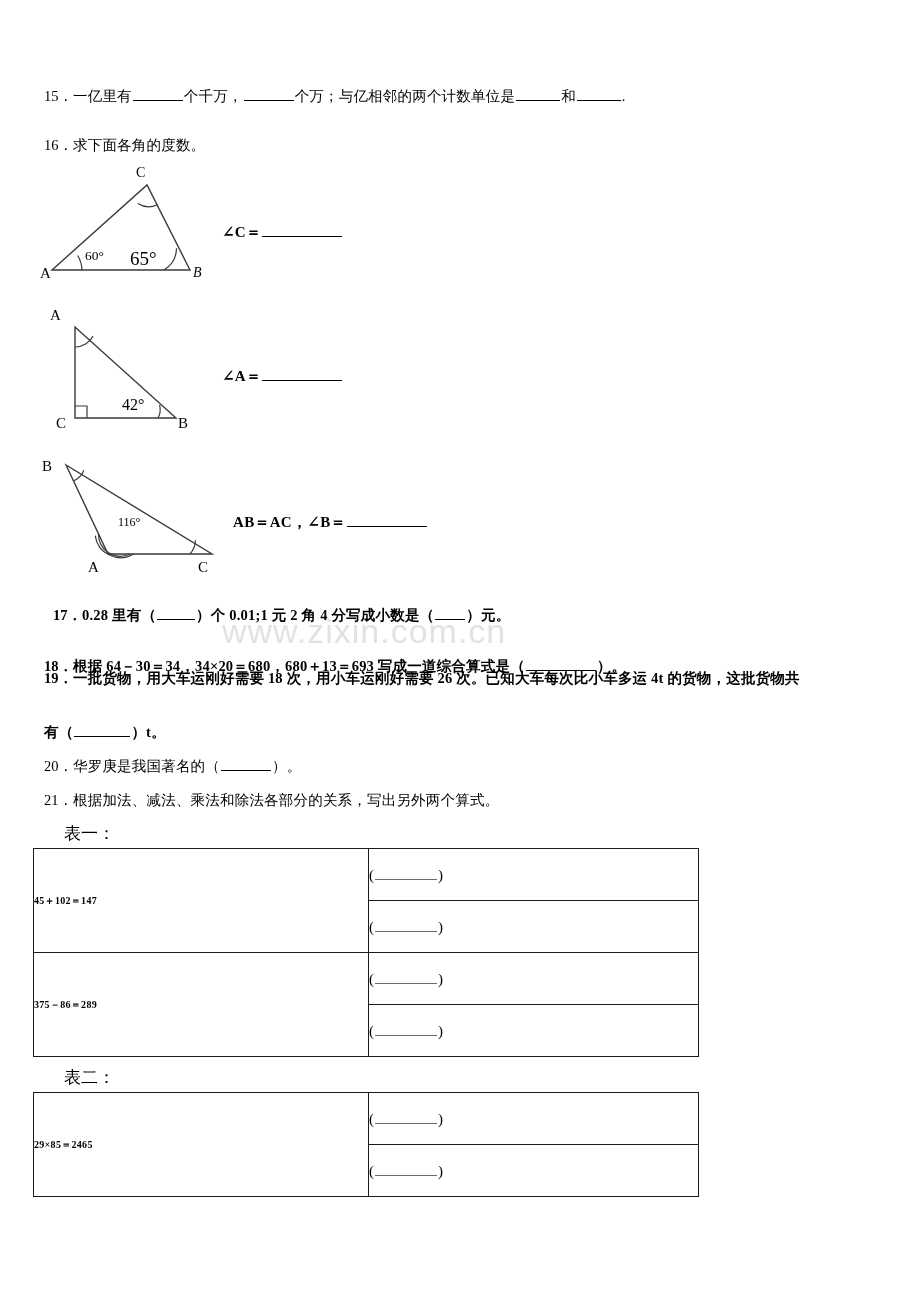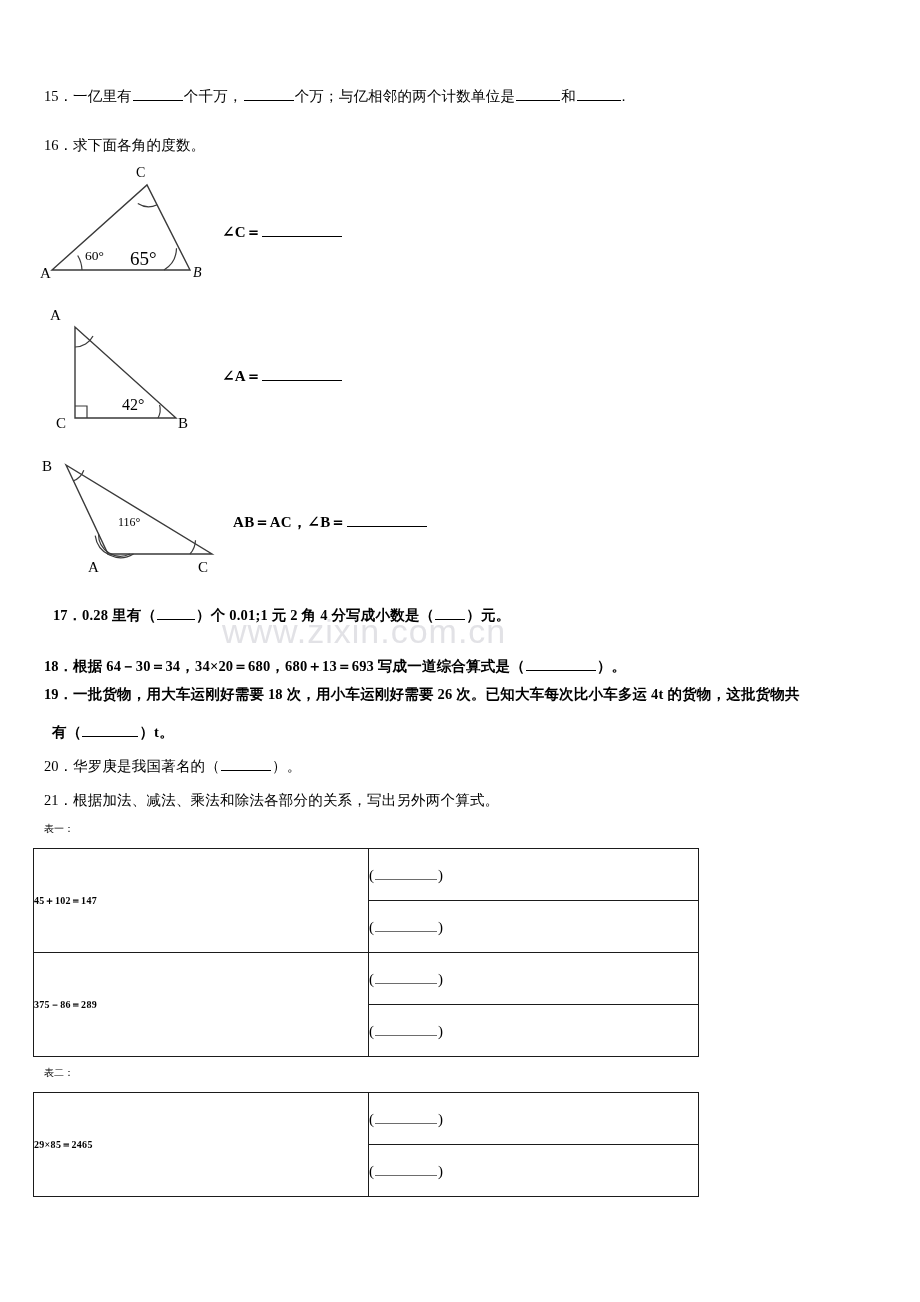--- a/index.html
+++ b/index.html
@@ -78,21 +78,22 @@
     font-size: 15px;
     font-weight: bold;
     white-space: nowrap;
     letter-spacing: 0.3px;
   }
   .ansline .blank { border-bottom: 1.4px solid #000; }
 
   
   .tbl-cap {
     position: absolute;
-    font-size: 10px;
+    font-size: 17px;
+    margin-left: 20px;
   }
   table.grid {
     position: absolute;
     border-collapse: collapse;
     table-layout: fixed;
     background: #fff;
   }
   table.grid td {
     border: 1.4px solid #1b1b1b;
     padding: 0;
@@ -202,24 +203,24 @@
     </div>
 
     <div class="q bold" style="left:53px; top:605px;">
       <span class="num">17．</span><span>0.28 里有（</span><span class="blank b38"></span><span>）个 0.01;1 元 2 角 4 分写成小数是（</span><span class="blank b30"></span><span>）元。</span>
     </div>
 
     <div class="q bold" style="left:44px; top:640px;margin-top:16px;">
       <span class="num">18．</span><span>根据 64－30＝34，34×20＝680，680＋13＝693 写成一道综合算式是（</span><span class="blank b70"></span><span>）。</span>
     </div>
 
-    <div class="q bold" style="left:44px; top:684px;">
+    <div class="q bold" style="left:44px; top:668px;">
       <span class="num">19．</span><span>一批货物，用大车运刚好需要 18 次，用小车运刚好需要 26 次。已知大车每次比小车多运 4t 的货物，这批货物共</span>
     </div>
-    <div class="q bold" style="left:44px; top:722px;margin-left:8px;">
+    <div class="q bold" style="left:44px; top:722px;">
       <span>有（</span><span class="blank b56"></span><span>）t。</span>
     </div>
 
     <div class="q" style="left:44px; top:756px;">
       <span class="num">20．</span><span>华罗庚是我国著名的（</span><span class="blank b50"></span><span>）。</span>
     </div>
 
     <div class="q" style="left:44px; top:790px;">
       <span class="num">21．</span><span>根据加法、减法、乘法和除法各部分的关系，写出另外两个算式。</span>
     </div>

